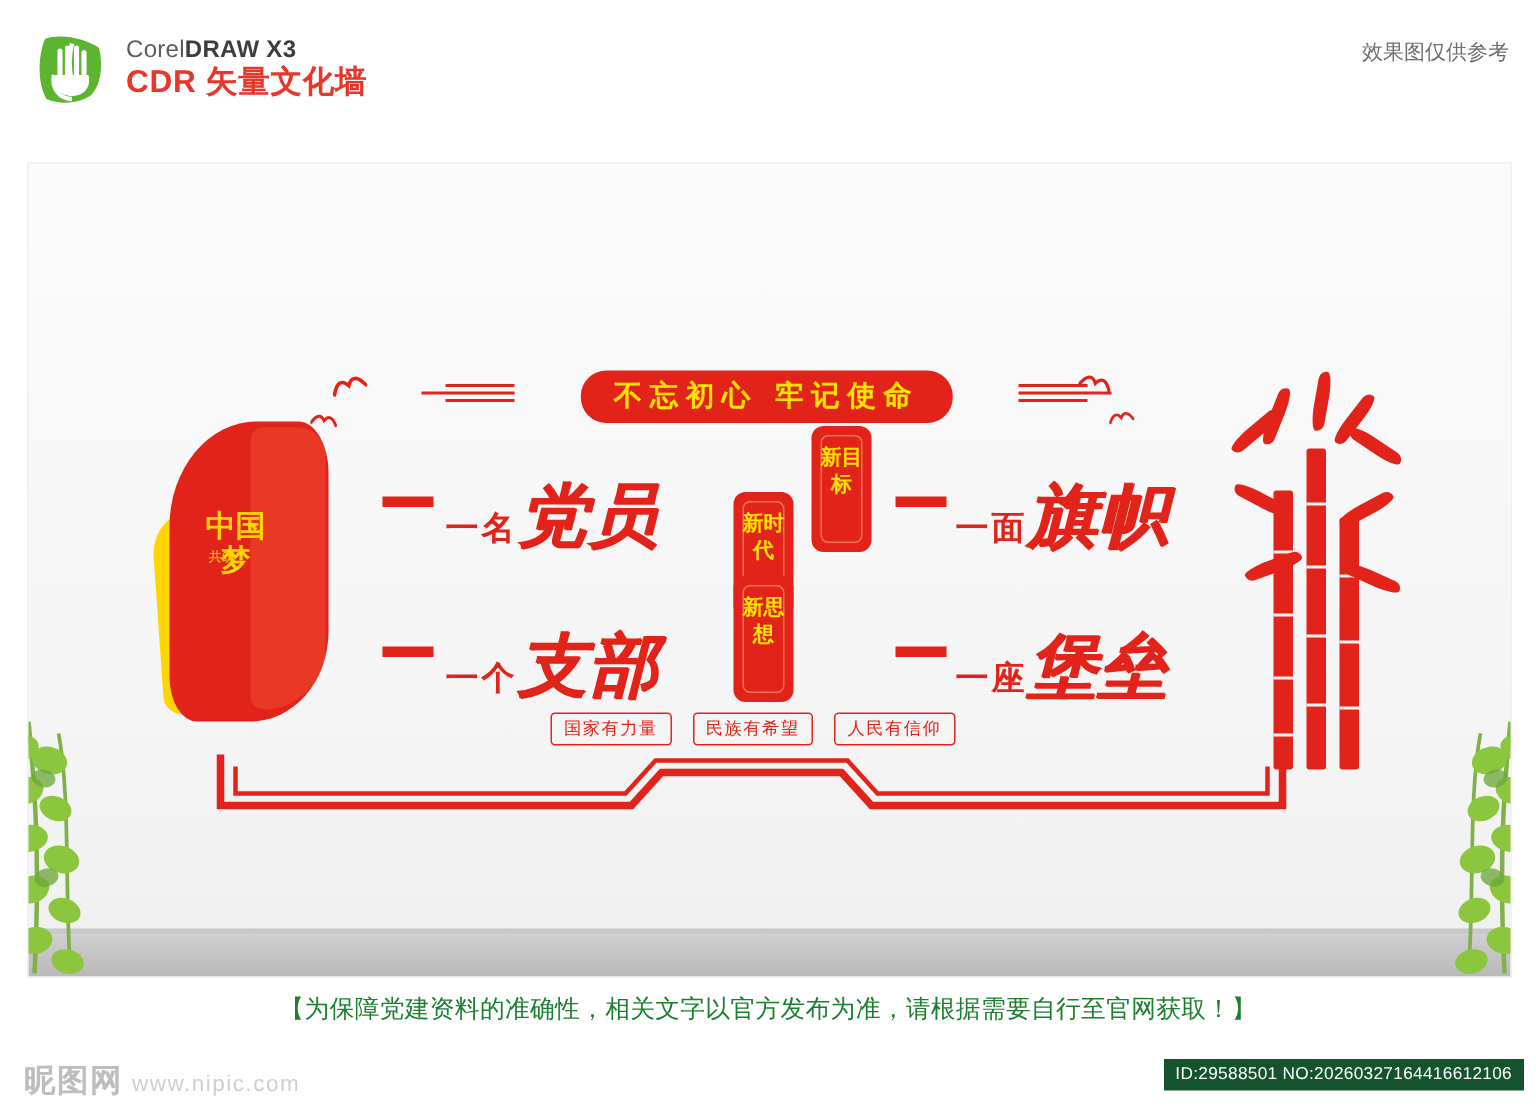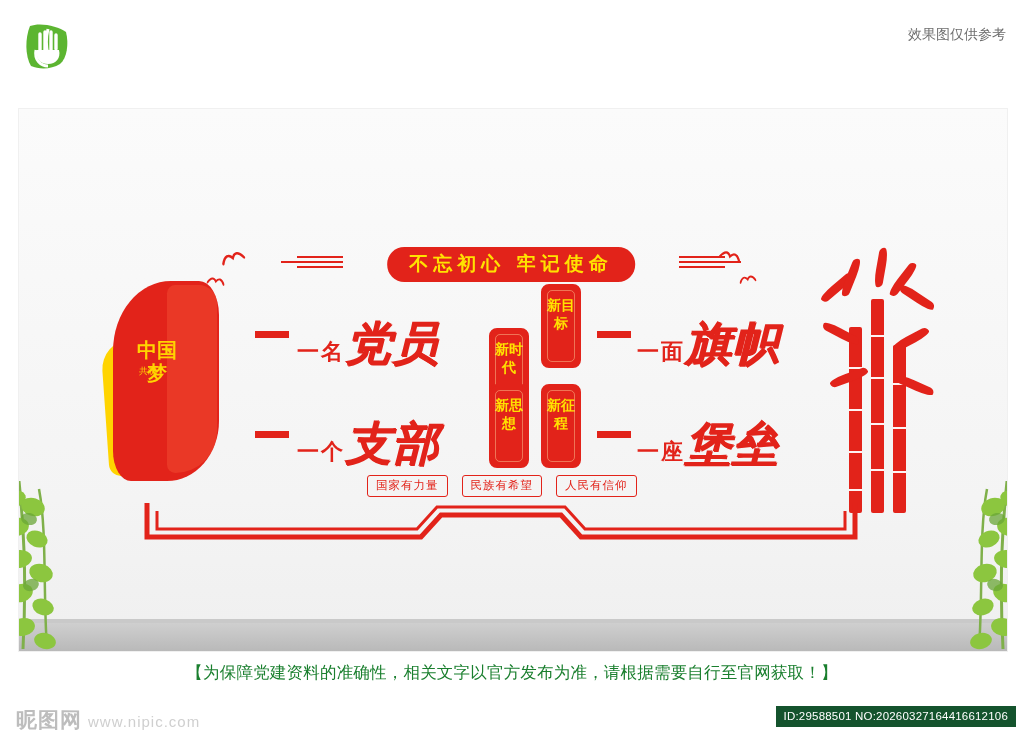--- a/index.html
+++ b/index.html
@@ -381,20 +381,24 @@
 
   <div class="brand">
     <div class="brand-mark">
       <svg width="52" height="52" viewBox="0 0 52 52">
         <path d="M8 6 C3 18 3 36 9 46 C18 50 30 49 38 44 C45 38 47 24 44 12 C36 6 18 2 8 6 Z" fill="#5cb531"></path>
         <path d="M26 9 C24 17 24 27 26 35" stroke="#ffffff" stroke-width="3" fill="none"></path>
         <path d="M18 14 L18 30 M23 12 L23 32 M29 12 L29 32 M34 15 L34 29" stroke="#ffffff" stroke-width="3.4" stroke-linecap="round" fill="none"></path>
         <path d="M15 30 C13 38 18 44 26 44 C34 44 39 38 37 30 Z" fill="#ffffff"></path>
         <path d="M14 30 C12 40 19 46 26 46" stroke="#ffffff" stroke-width="3" fill="none"></path>
       </svg>
+    </div>
+    <div class="brand-text">
+      <div class="brand-line1"><span>Corel</span><b>DRAW X3</b></div>
+      <div class="brand-line2"><span class="cdr">CDR</span> <span class="cn">矢量文化墙</span></div>
     </div>
   </div>
 
   <div class="topright">
     <div class="r1">效果图仅供参考</div>
   </div>
 </div>
 
 <div class="stage">
 
@@ -469,21 +473,20 @@
         <div class="phrase p-right">
           <span class="plain">一座</span><span class="brush">堡垒</span>
         </div>
       </div>
     </div>
 
     <div class="tablets">
       <div class="tablet t1">新时代</div>
       <div class="tablet t2">新目标</div>
       <div class="tablet t3">新思想</div>
-      <div class="tablet t4">新征程</div>
     </div>
 
     <div class="bamboo">
       <div class="stalk" style="left:24px; height:186px;">
         <span class="seg" style="top:40px"></span>
           <span class="seg" style="top:82px"></span>
         <span class="seg" style="top:124px"></span>
           <span class="seg" style="top:162px"></span>
       </div>
       <div class="stalk" style="left:46px; height:214px;">

